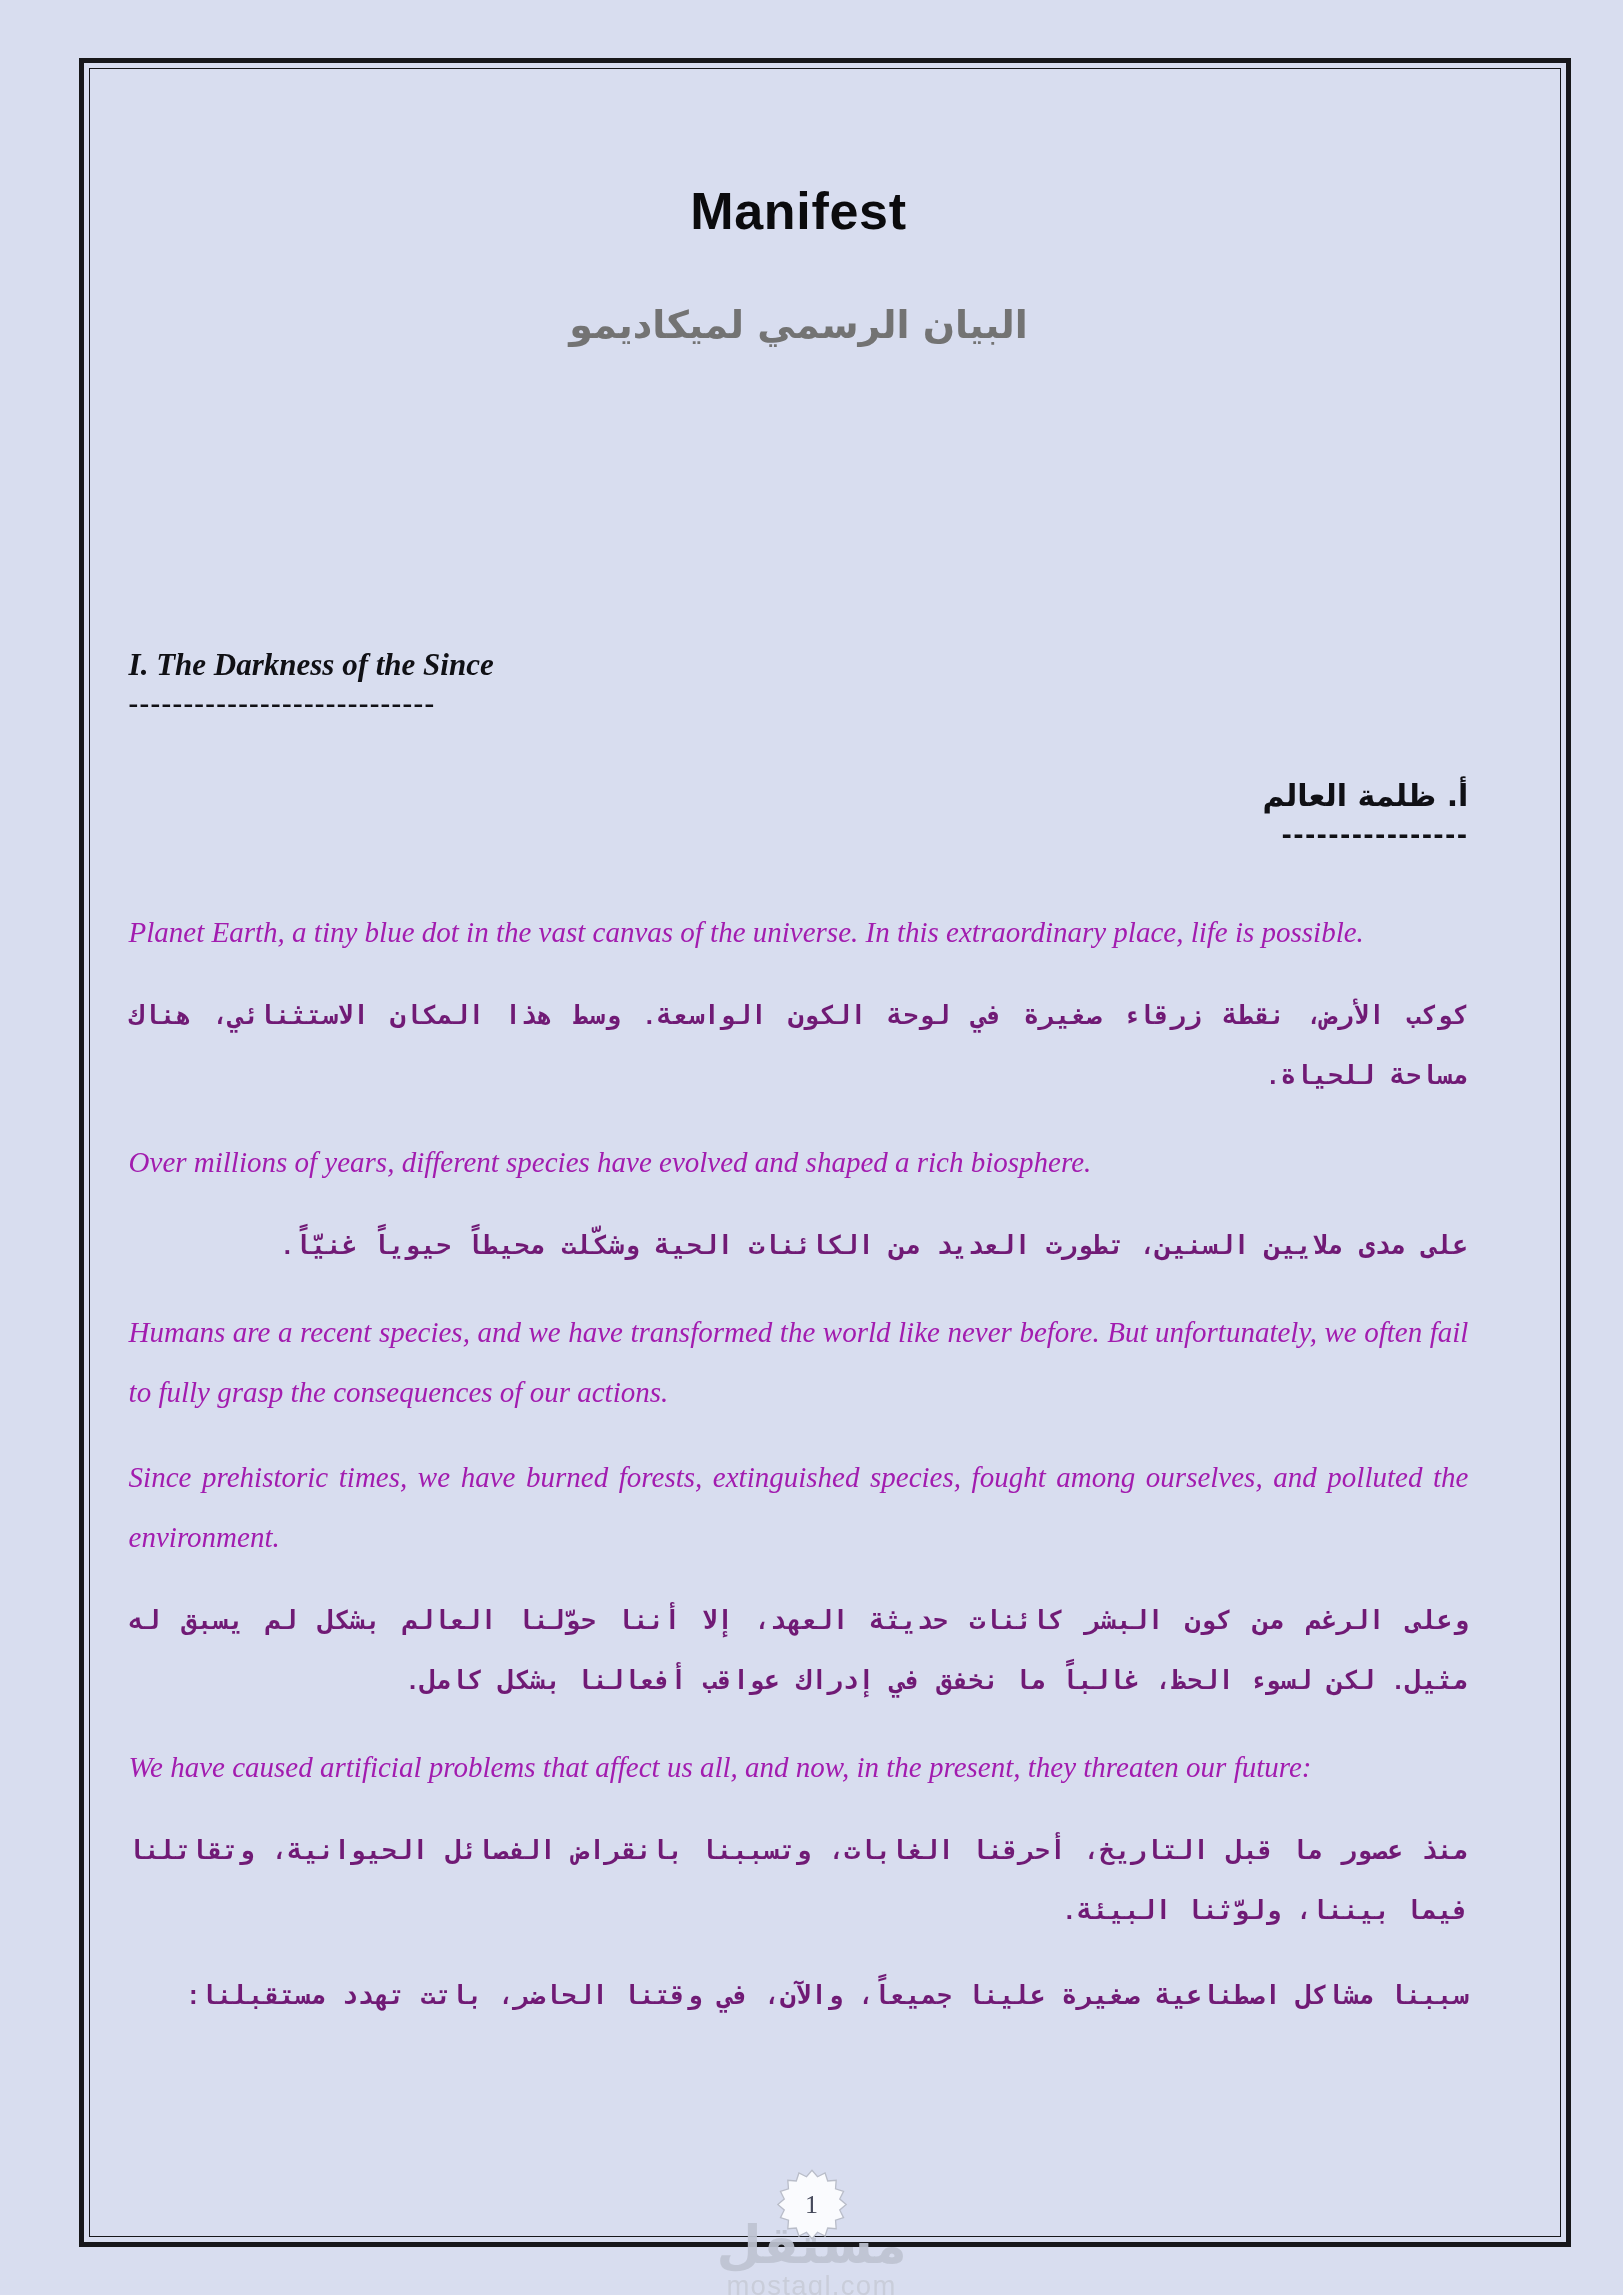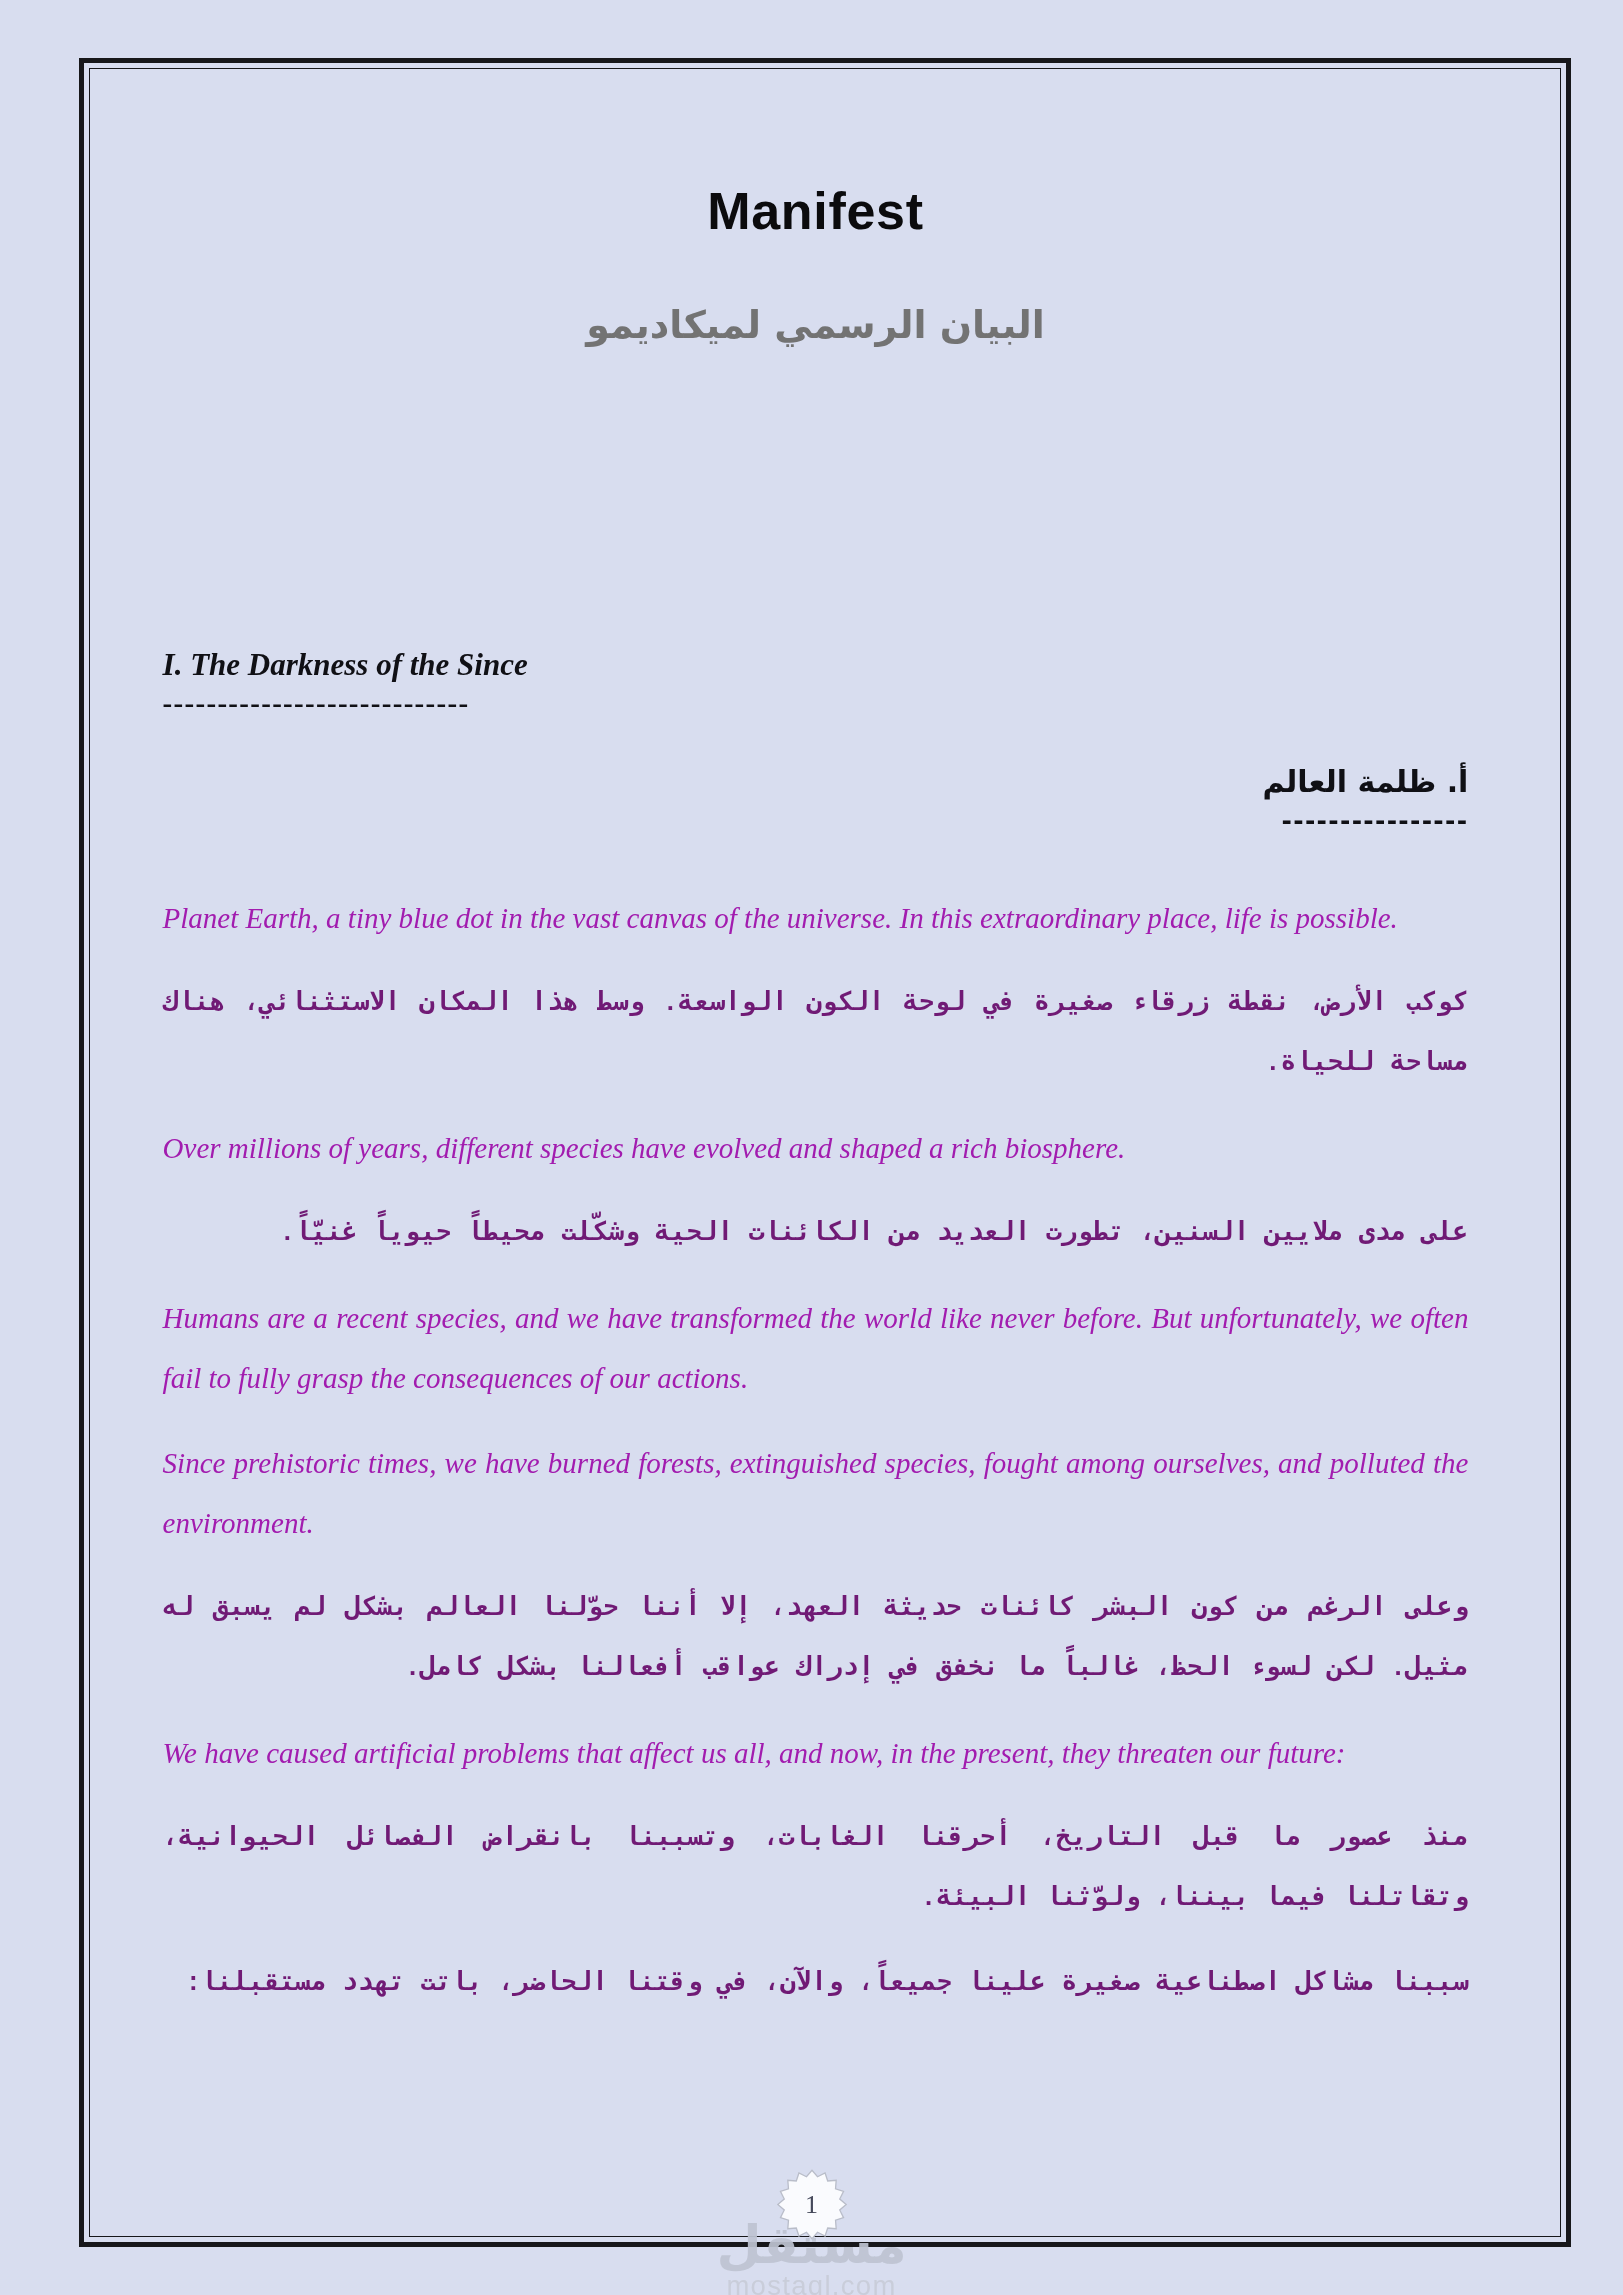--- a/index.html
+++ b/index.html
@@ -19,21 +19,21 @@
     top: 58px;
     width: 1492px;
     height: 2189px;
     border: 5.9px solid #17171a;
     box-sizing: border-box;
   }
   .frame-inner {
     position: absolute;
     inset: 4.6px;
     border: 1.3px solid #17171a;
-    padding: 114px 92px 0 73px;
+    padding: 114px 92px 0 39px;
     box-sizing: border-box;
   }
 
   .doc-title {
     margin: 0;
     text-align: center;
     font-family: "Liberation Sans", sans-serif;
     font-weight: 800;
     font-size: 52px;
     line-height: 1.1;
@@ -64,21 +64,21 @@
     margin-top: 6.5px;
     font-family: "Liberation Serif", serif;
     font-weight: bold;
     font-size: 29px;
     line-height: 0.9;
     letter-spacing: 1.3px;
     color: #101015;
   }
 
   .section-ar {
-    margin-top: 47px;
+    margin-top: 61px;
     direction: rtl;
   }
   .section-heading-ar {
     font-family: "DejaVu Sans", sans-serif;
     font-weight: bold;
     font-size: 30px;
     line-height: 1.25;
     color: #101015;
   }
   .section-divider-ar {

